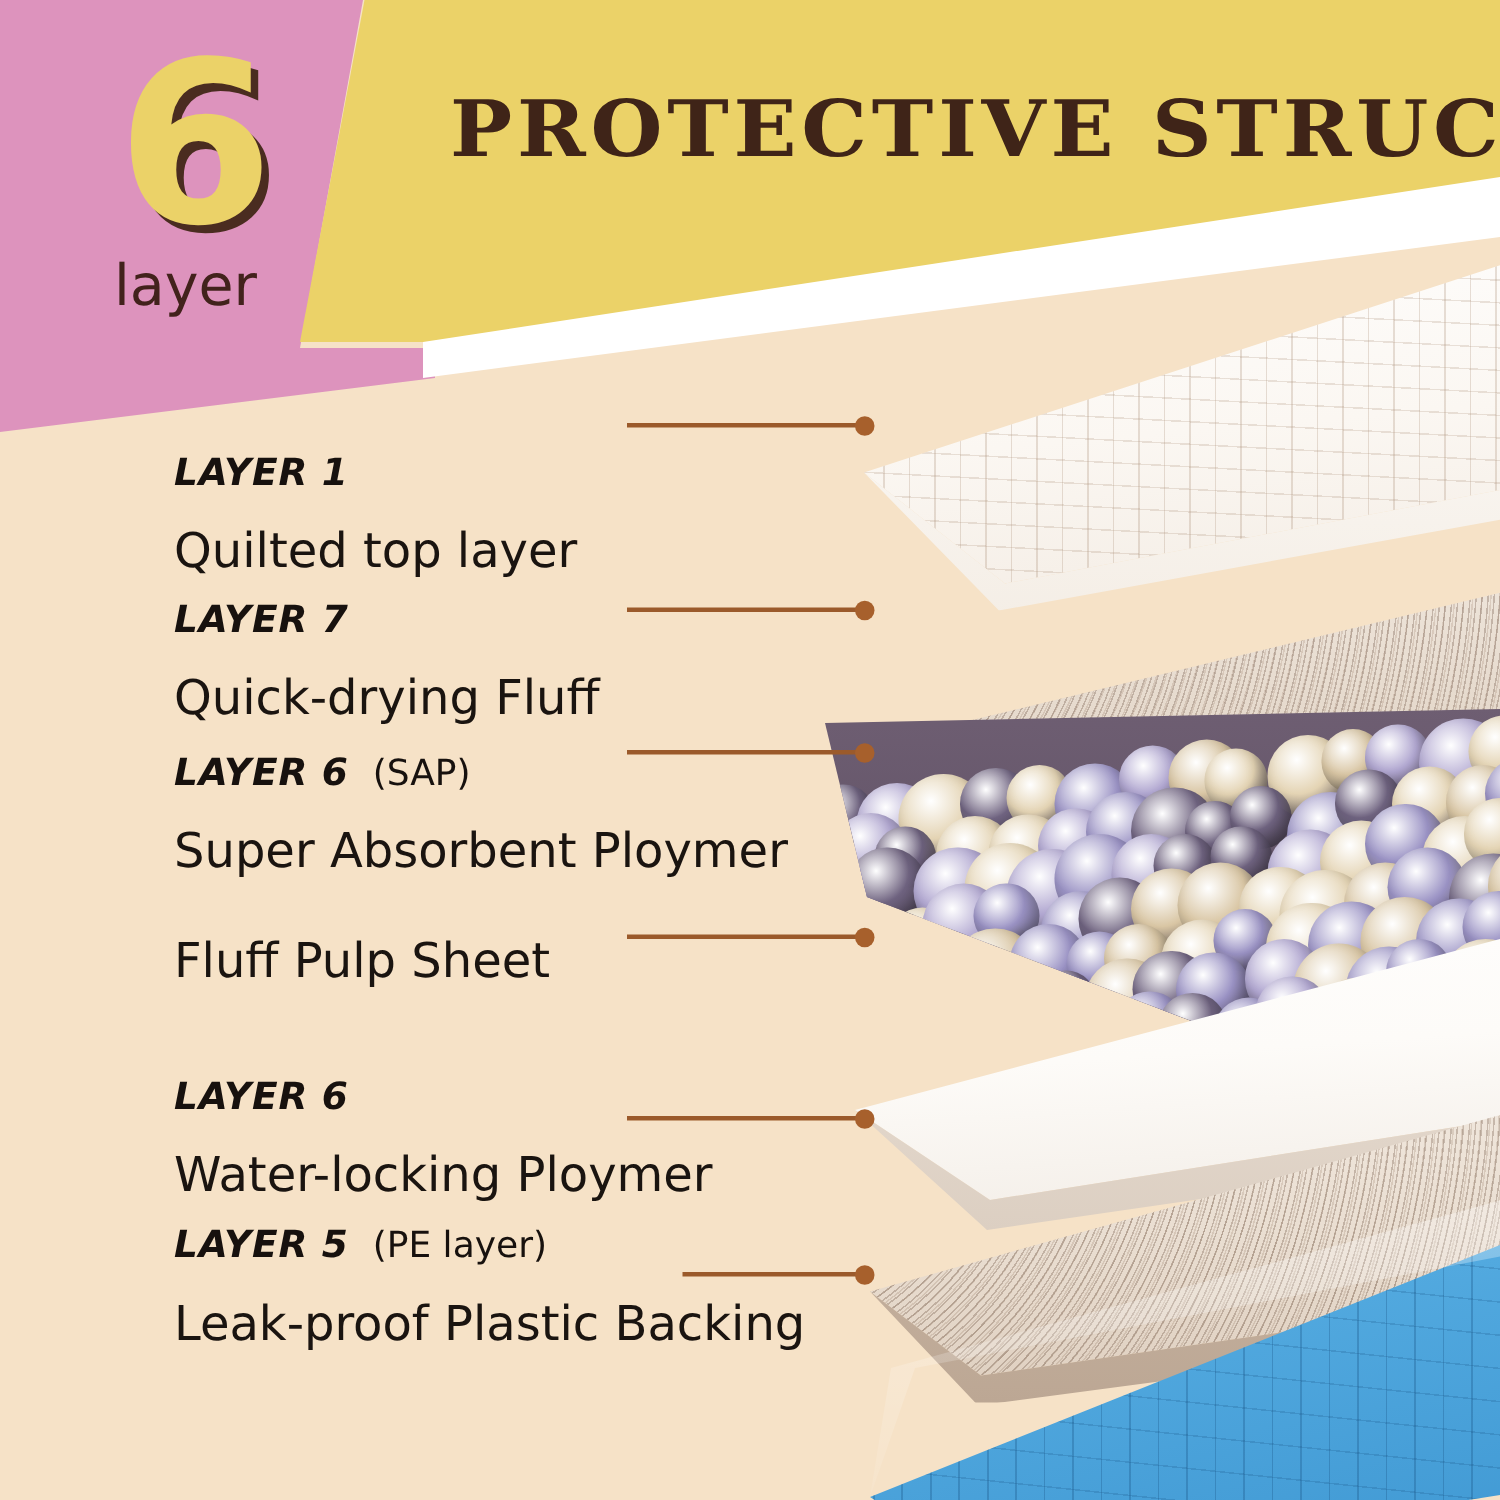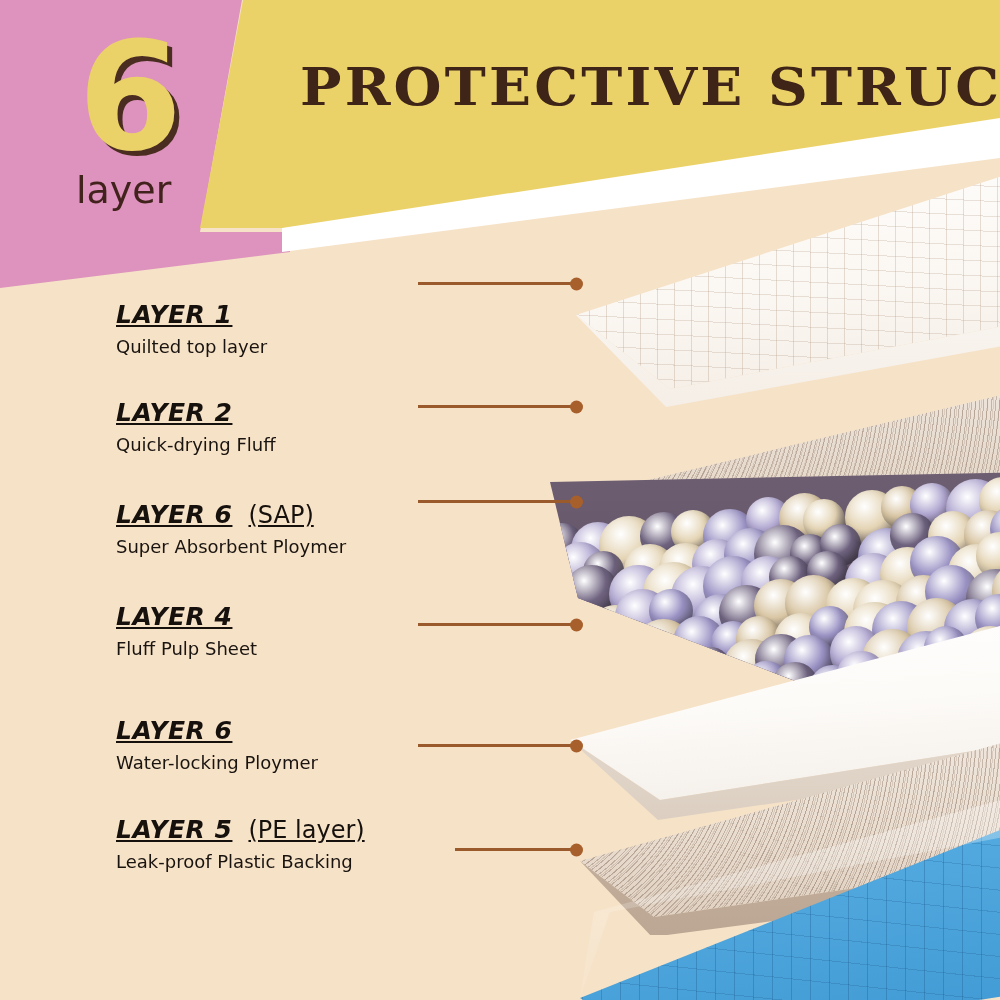--- a/index.html
+++ b/index.html
@@ -50,31 +50,31 @@
     letter-spacing:3px;
     transform:scaleX(1.06);transform-origin:left center;
     white-space:nowrap;
   }
 
   
   .layer-entry{position:absolute;left:116px;width:400px;}
   .layer-head{
     font-family:"DejaVu Sans", sans-serif;
     font-size:25px;font-weight:700;font-style:italic;
-    color:#17110E;letter-spacing:.5px;white-space:nowrap;text-decoration:underline;
+    color:#17110E;letter-spacing:.5px;white-space:nowrap;
   }
   .layer-tag{
     font-family:"DejaVu Sans", sans-serif;
     font-size:24px;font-weight:400;font-style:normal;
     color:#17110E;margin-left:16px;letter-spacing:0;
   }
   .layer-desc{
     font-family:"DejaVu Sans", sans-serif;
-    font-size:18px;font-weight:400;color:#1A1410;
-    margin-top:7px;white-space:nowrap;
+    font-size:32px;font-weight:400;color:#1A1410;
+    margin-top:19px;white-space:nowrap;
   }
 
   
   .leader{position:absolute;height:3px;background:#9B5A2B;}
   .leader .dot{
     position:absolute;right:-5px;top:50%;
     width:13px;height:13px;border-radius:50%;
     background:#A7602C;transform:translateY(-50%);
   }
 
@@ -312,36 +312,33 @@
 
   <div class="layer-entry" style="top:300px;">
     <div class="layer-head">
       <span>LAYER 1</span><span class="layer-tag"></span>
     </div>
     <div class="layer-desc">Quilted top layer</div>
   </div>
 
   <div class="layer-entry" style="top:398px;">
     <div class="layer-head">
-      <span>LAYER 2</span><span class="layer-tag"></span>
+      <span>LAYER 7</span><span class="layer-tag"></span>
     </div>
     <div class="layer-desc">Quick-drying Fluff</div>
   </div>
 
   <div class="layer-entry" style="top:500px;">
     <div class="layer-head">
       <span>LAYER 6</span><span class="layer-tag">(SAP)</span>
     </div>
     <div class="layer-desc">Super Absorbent Ploymer</div>
   </div>
 
   <div class="layer-entry" style="top:602px;">
-    <div class="layer-head">
-      <span>LAYER 4</span><span class="layer-tag"></span>
-    </div>
     <div class="layer-desc">Fluff Pulp Sheet</div>
   </div>
 
   <div class="layer-entry" style="top:716px;">
     <div class="layer-head">
       <span>LAYER 6</span><span class="layer-tag"></span>
     </div>
     <div class="layer-desc">Water-locking Ploymer</div>
   </div>
 

